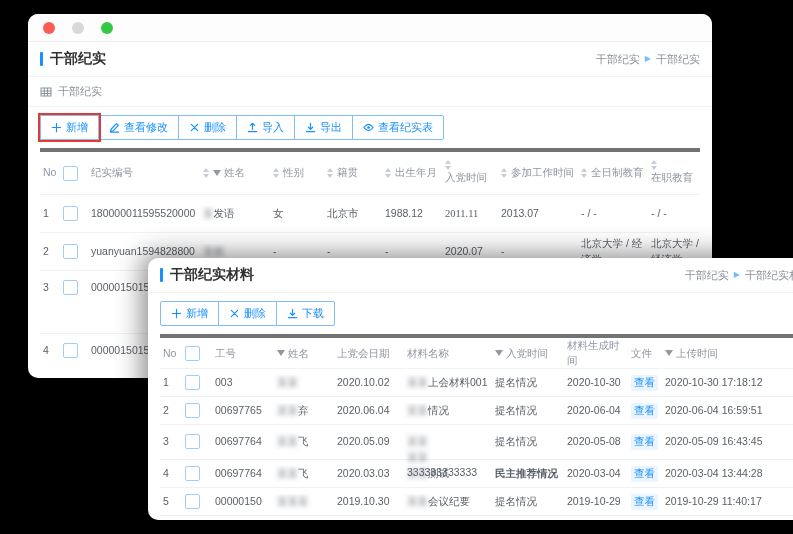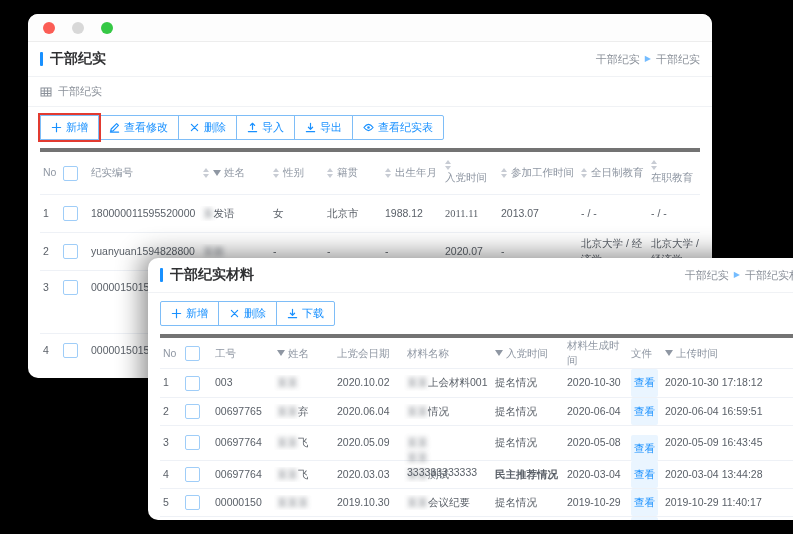--- a/index.html
+++ b/index.html
@@ -44,21 +44,21 @@
   .table{padding:0 12px;font-size:10.5px;color:#5a6068}
   .t-row{display:flex;align-items:center;border-bottom:1px solid #eef1f6}
   .t-row.tall{align-items:flex-start}
   .t-row.tall .t-cell{padding-top:9px}
   .t-head{color:#8f97a3;border-top:4px solid #737373}
   .t-cell{padding:0 3px;box-sizing:border-box;display:flex;align-items:center;
     flex:0 0 auto;flex-wrap:wrap;line-height:1.45;overflow:hidden;min-height:1px}
   .t-head .t-cell{font-weight:400}
   .line{width:100%}
   .redacted{filter:blur(2.5px);opacity:.8}
-  .link{color:#1890ff;background:#eaf5ff;border-radius:2px;padding:6px 3px;cursor:pointer}
+  .link{color:#1890ff;background:#eaf5ff;border-radius:2px;padding:0 3px;cursor:pointer}
   .cb{width:13px;height:13px;border:1px solid #9fcdf8;border-radius:2px;background:#fff;
     display:inline-block;cursor:pointer}
   .sort{display:inline-flex;flex-direction:column;gap:2px;margin-right:4px}
   .sort i{display:block;width:0;height:0;border-left:3px solid transparent;border-right:3px solid transparent}
   .sort .up{border-bottom:4px solid #c8ccd4}
   .sort .dn{border-top:4px solid #c8ccd4}
   .funnel{display:inline-block;width:0;height:0;border-left:4px solid transparent;
     border-right:4px solid transparent;border-top:6px solid #8f97a3;margin-right:3px}
 </style>
 </head>

